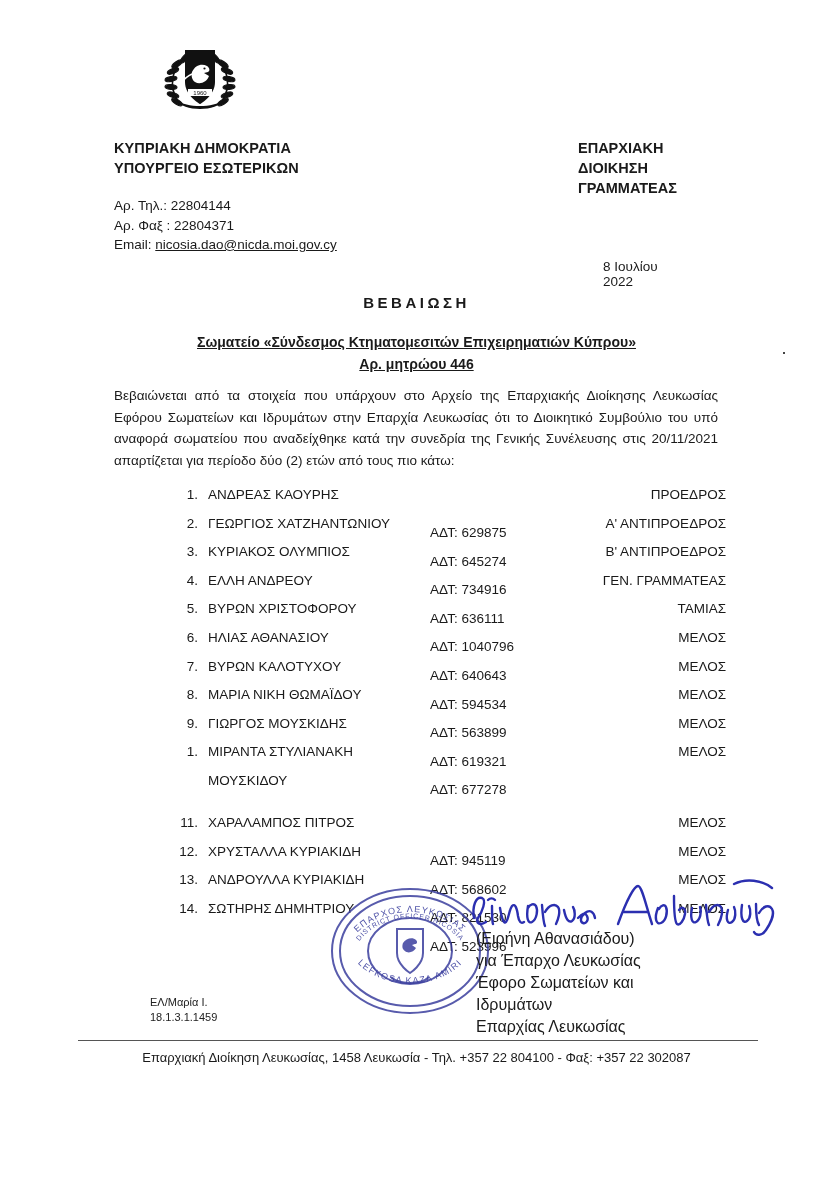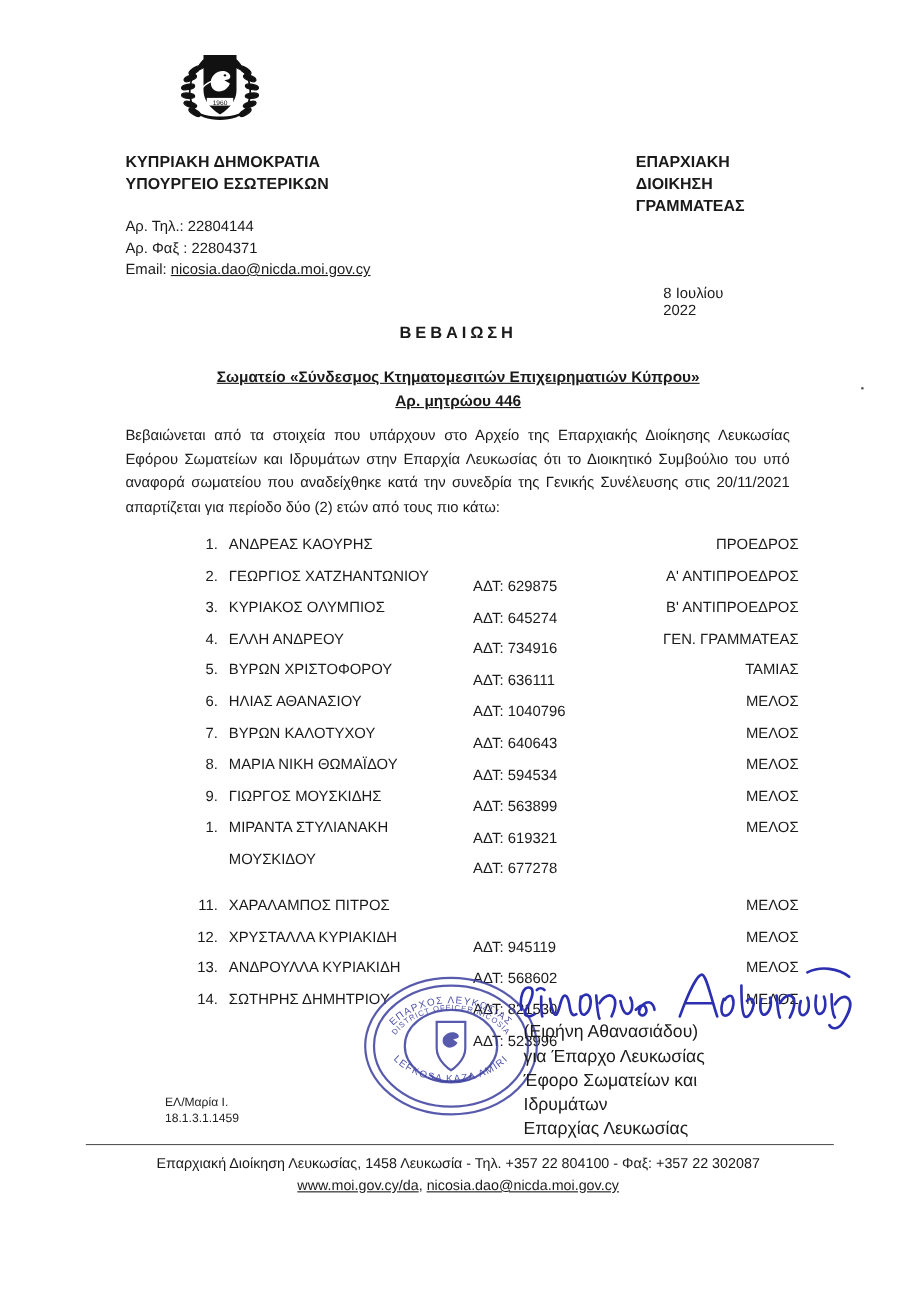--- a/index.html
+++ b/index.html
@@ -463,18 +463,15 @@
 
   <div class="footer-ref">
     <div>ΕΛ/Μαρία Ι.</div>
     <div>18.1.3.1.1459</div>
   </div>
 
   <div class="hr"></div>
 
   <div class="footer">
     <div>Επαρχιακή Διοίκηση Λευκωσίας, 1458 Λευκωσία - Τηλ. +357 22 804100 - Φαξ: +357 22 302087</div>
-    <div>
-      <a href="#">www.moi.gov.cy/da</a><span>, </span><a href="#">nicosia.dao@nicda.moi.gov.cy</a>
-    </div>
   </div>
 
 </div>
 
 </body></html>

